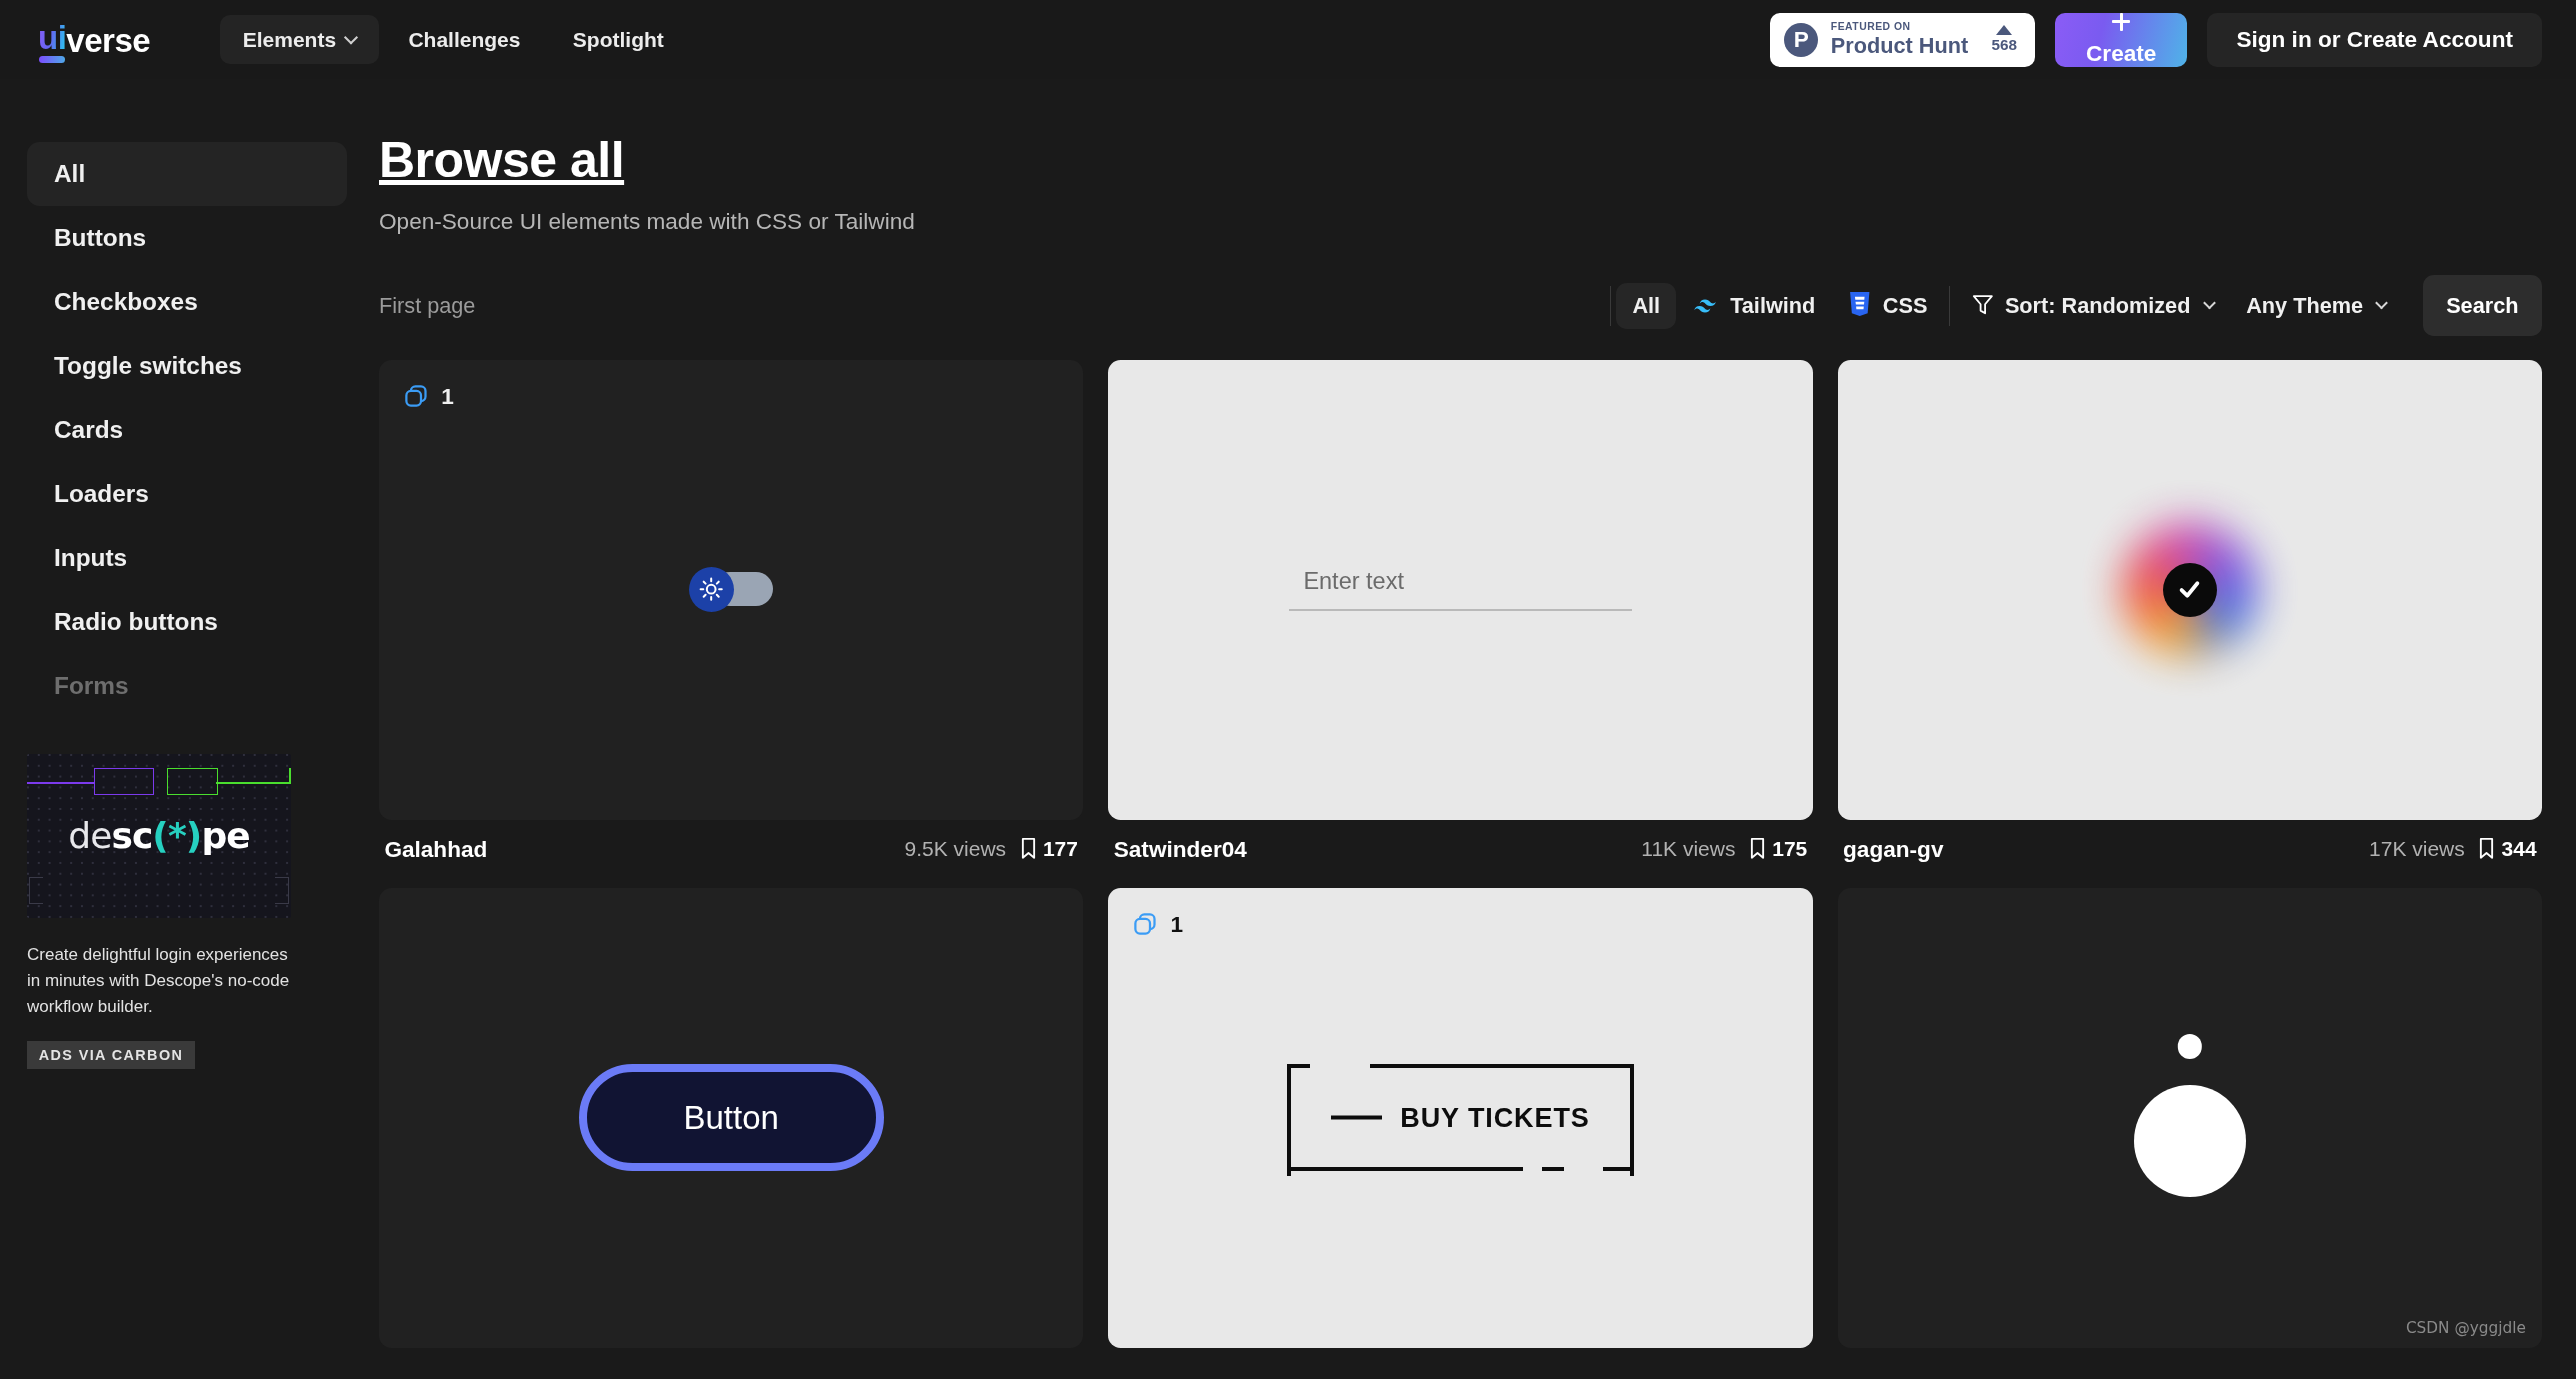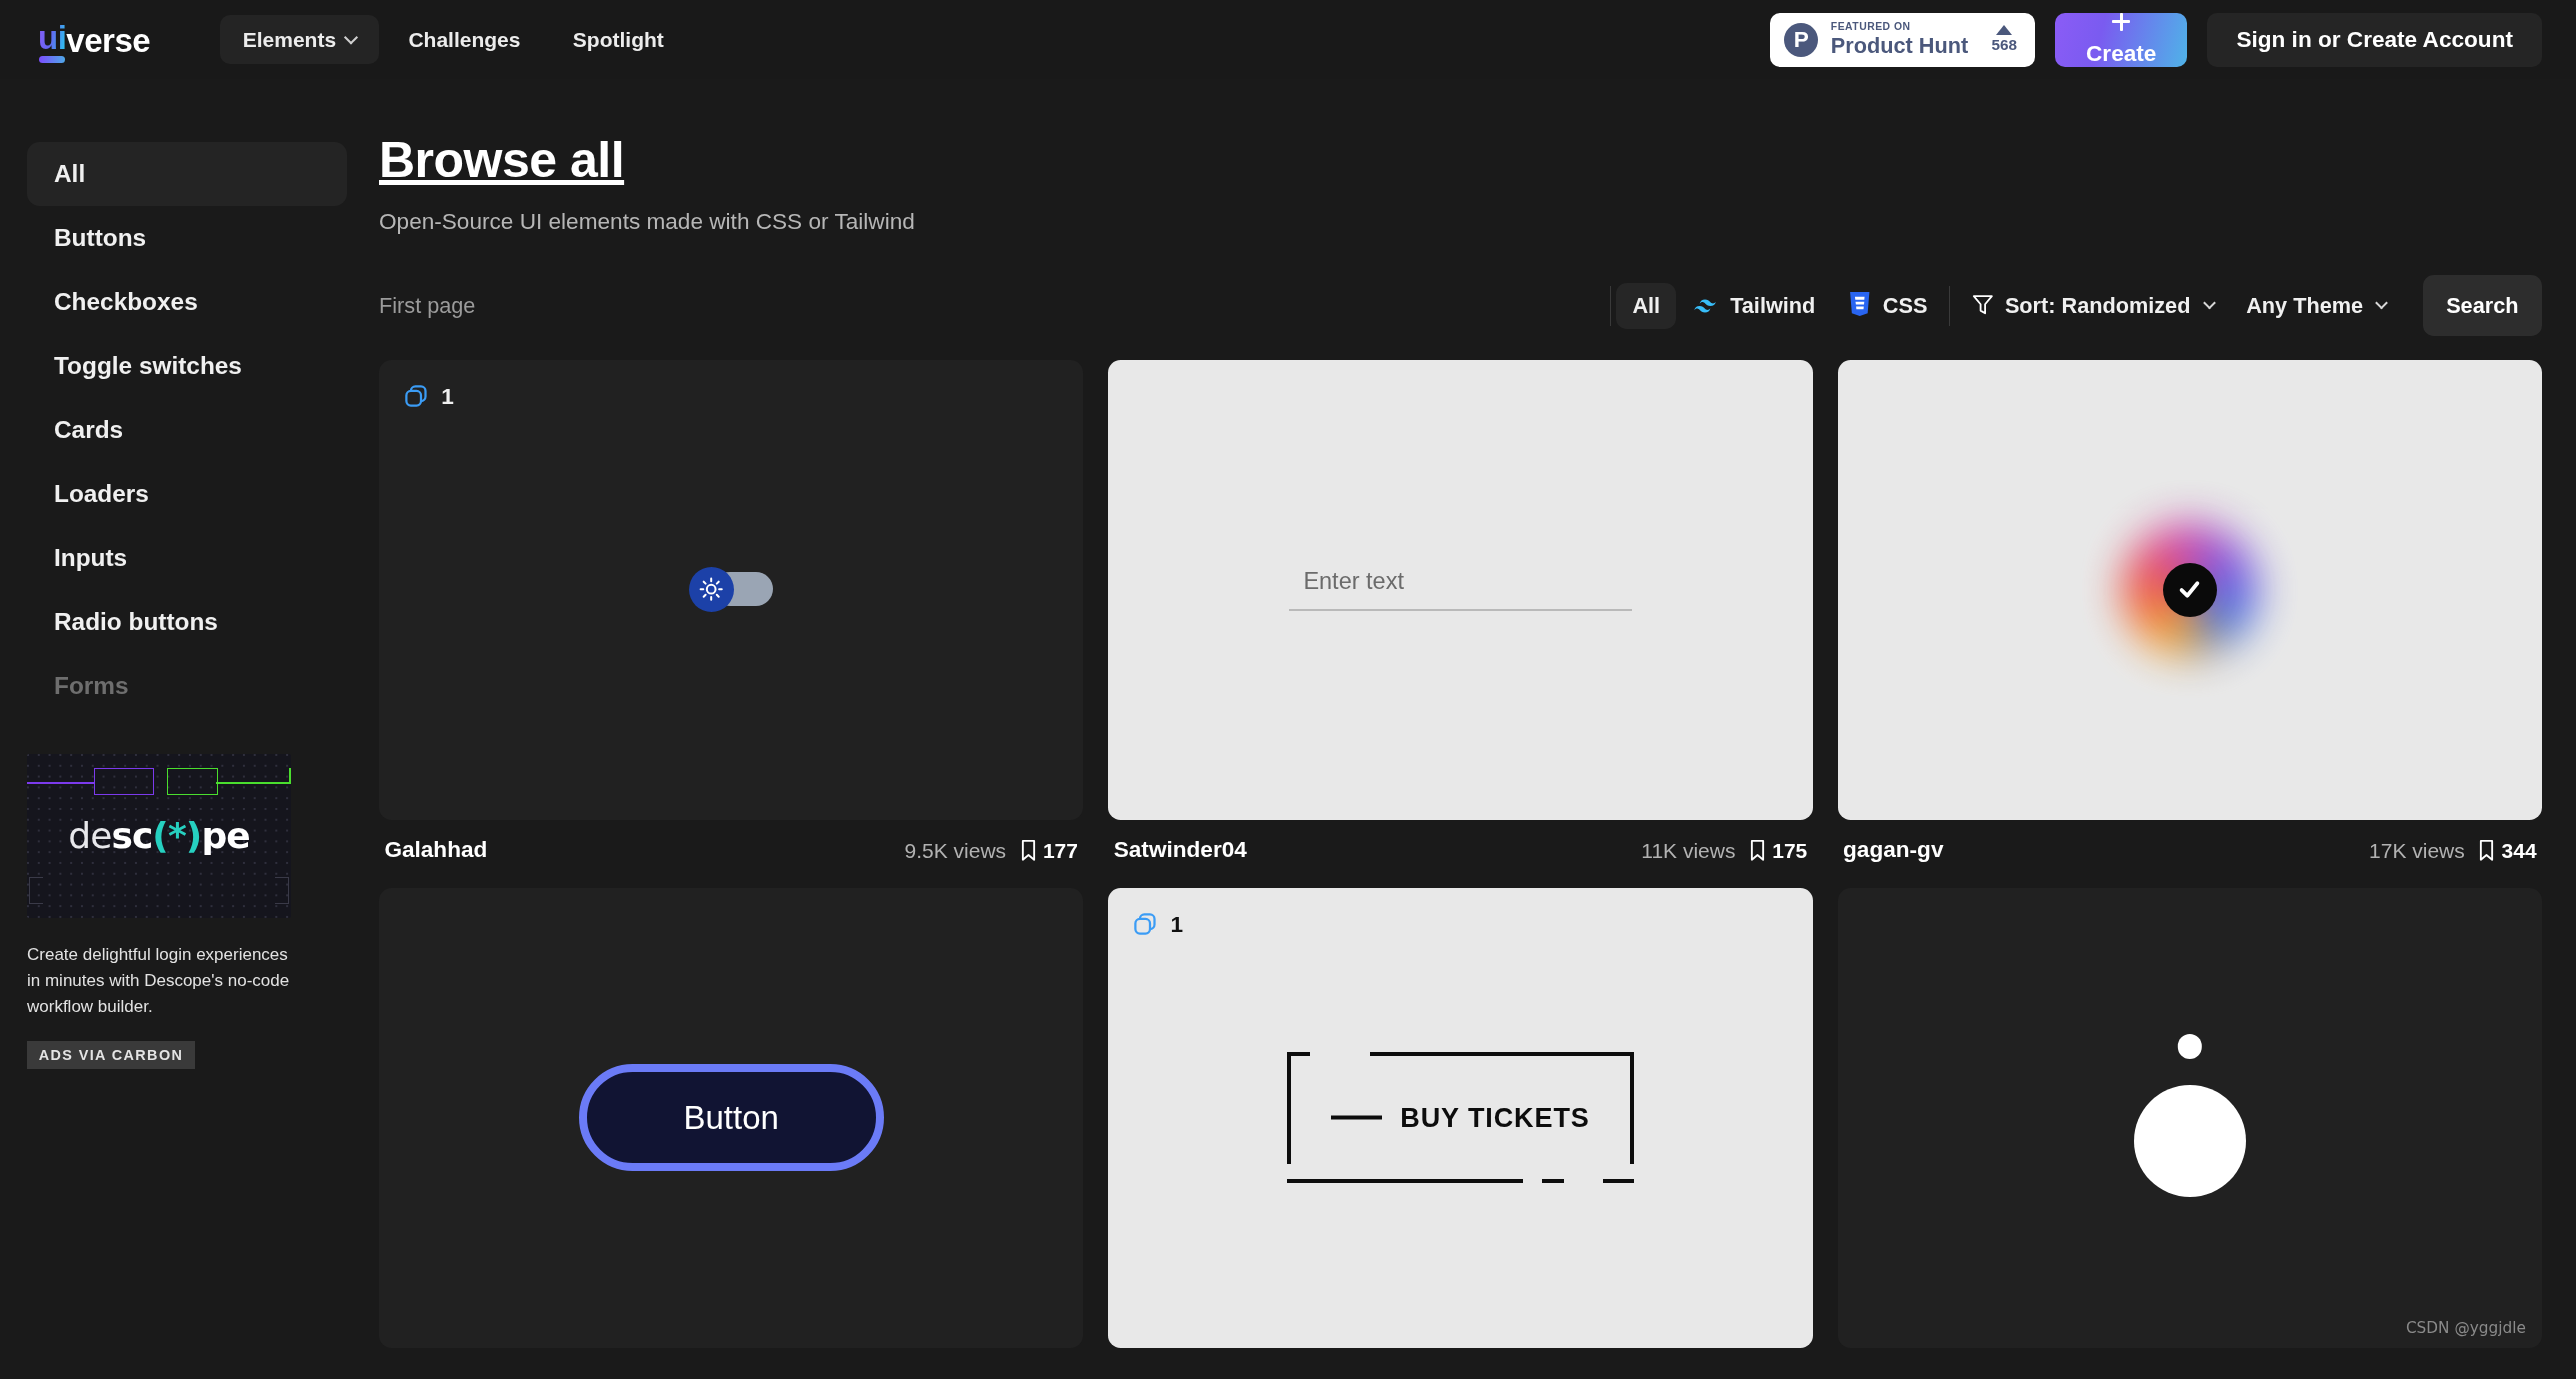--- a/index.html
+++ b/index.html
@@ -368,21 +368,21 @@
     position: absolute;
     left: 23.5px; top: 23.5px;
     display: flex; align-items: center; gap: 11.7px;
     font-size: 22.6px; font-weight: 600;
   }
   .card-badge.on-dark { color: #efefef; }
   .card-badge.on-light { color: #111; }
   .layers-ico { width: 27px; height: 27px; display: block; }
 
   .card-meta {
-    display: flex; align-items: flex-end;
+    display: flex; align-items: flex-start;
     margin-top: 17px;
     padding: 0 5.4px;
   }
   .card-author {
     font-size: 22.6px; font-weight: 700; color: #fff;
     cursor: pointer;
   }
   .card-stats {
     margin-left: auto;
     display: flex; align-items: center; gap: 13.5px;
@@ -439,21 +439,21 @@
   .button-demo {
     width: 305px; height: 107px;
     border-radius: 54px;
     background: #111433;
     border: 8.1px solid #6b7bf7;
     display: flex; align-items: center; justify-content: center;
     font-size: 33px; color: #fff;
     font-family: "Liberation Sans", sans-serif;
   }
 
-  .ticket-demo { position: relative; width: 347px; height: 131px; }
+  .ticket-demo { position: relative; width: 347px; height: 107px; }
   .ticket-demo .tb {
     position: absolute; background: #0d0d0d;
   }
   .ticket-top-l { left: 0; top: 0; width: 23.5px; height: 3.6px; }
   .ticket-top-r { left: 83px; top: 0; width: 264px; height: 3.6px; }
   .ticket-left { left: 0; top: 0; width: 3.6px; height: 112px; }
   .ticket-right { right: 0; top: 0; width: 3.6px; height: 112px; }
   .ticket-bot-l { left: 0; bottom: 0; width: 236px; height: 3.6px; }
   .ticket-bot-m { left: 255px; bottom: 0; width: 21.7px; height: 3.6px; }
   .ticket-bot-r { right: 0; bottom: 0; width: 31px; height: 3.6px; }

